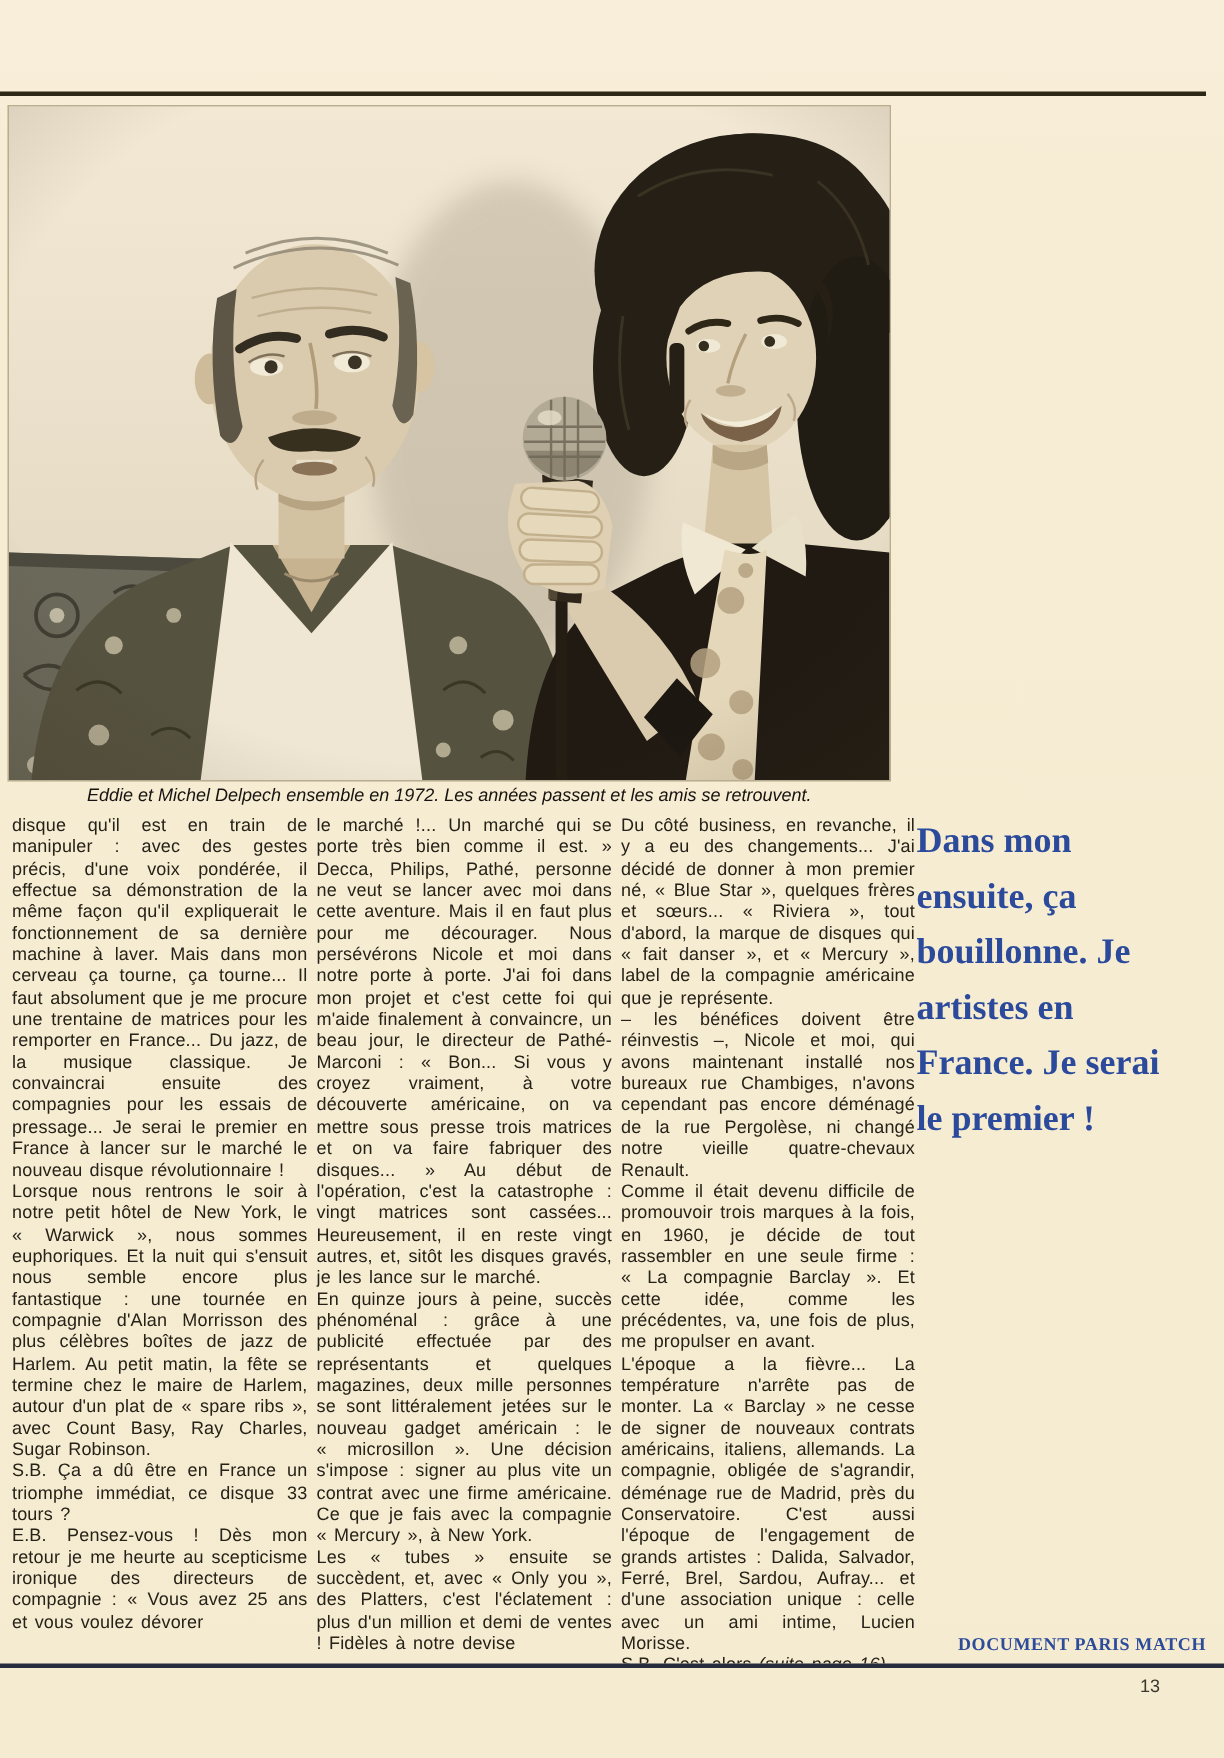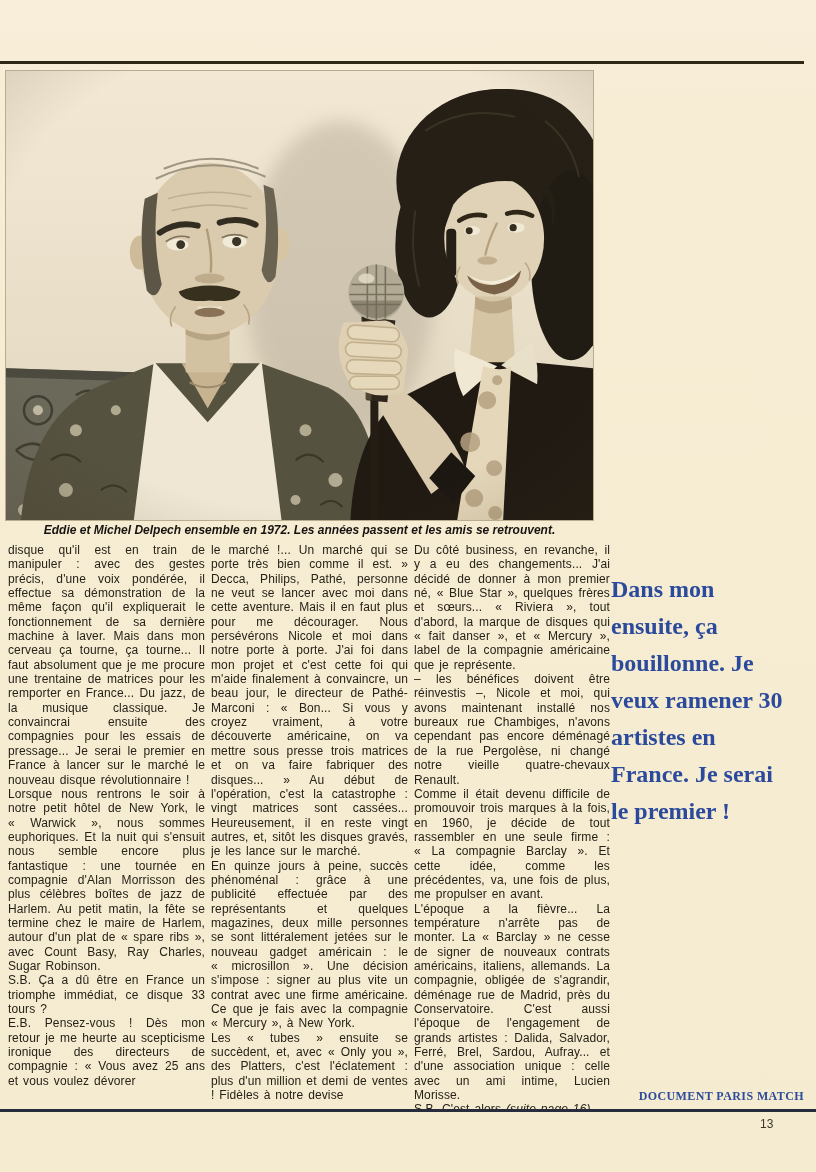--- a/index.html
+++ b/index.html
@@ -12,21 +12,21 @@
     font-family:"Liberation Sans",sans-serif;
     overflow:hidden;
   }
   .top-rule{position:absolute;left:0;top:61px;width:804px;height:3px;background:#2e2817;}
   .photo{position:absolute;left:5px;top:70px;width:589px;height:451px;margin:0;padding:0;
          border:1px solid #b9ad90;box-sizing:border-box;background:#e9dfc9;}
   .photo svg{display:block;width:100%;height:100%;}
   .caption{
     position:absolute;left:5px;top:523px;width:589px;
     text-align:center;font-size:12px;line-height:14px;
-    font-weight:bold;font-style:italic;color:#171310;letter-spacing:0px;
+    font-weight:normal;font-style:italic;color:#171310;letter-spacing:0px;
   }
   .col{
     position:absolute;top:543px;height:566px;overflow:hidden;
     font-size:12px;line-height:14.35px;color:#262218;
     text-align:justify;letter-spacing:0.12px;word-spacing:1.4px;
   }
   .col p{margin:0;}
   .col .b{font-weight:normal;}
   .col .i{font-style:italic;}
   .col1{left:8px;width:197px;}
@@ -231,25 +231,24 @@
       <p><span>Les «&nbsp;tubes&nbsp;» ensuite se succèdent, et, avec «&nbsp;Only you&nbsp;», des Platters, c'est l'éclatement : plus d'un million et demi de ventes ! Fidèles à notre devise</span></p>
     </div>
   <div class="col col3">
       <p><span>Du côté business, en revanche, il y a eu des changements... J'ai décidé de donner à mon premier né, «&nbsp;Blue Star&nbsp;», quelques frères et sœurs... «&nbsp;Riviera&nbsp;», tout d'abord, la marque de disques qui «&nbsp;fait danser&nbsp;», et «&nbsp;Mercury&nbsp;», label de la compagnie américaine que je représente.</span></p>
       <p><span>– les bénéfices doivent être réinvestis –, Nicole et moi, qui avons maintenant installé nos bureaux rue Chambiges, n'avons cependant pas encore déménagé de la rue Pergolèse, ni changé notre vieille quatre-chevaux Renault.</span></p>
       <p><span>Comme il était devenu difficile de promouvoir trois marques à la fois, en 1960, je décide de tout rassembler en une seule firme : «&nbsp;La compagnie Barclay&nbsp;». Et cette idée, comme les précédentes, va, une fois de plus, me propulser en avant.</span></p>
       <p><span>L'époque a la fièvre... La température n'arrête pas de monter. La «&nbsp;Barclay&nbsp;» ne cesse de signer de nouveaux contrats américains, italiens, allemands. La compagnie, obligée de s'agrandir, déménage rue de Madrid, près du Conservatoire. C'est aussi l'époque de l'engagement de grands artistes : Dalida, Salvador, Ferré, Brel, Sardou, Aufray... et d'une association unique : celle avec un ami intime, Lucien Morisse.</span></p>
       <p><span class="b">S.B.</span><span> C'est alors </span><span class="i">(suite page 16)</span></p>
     </div>
 
-  <div class="pull-quote" style="color: rgb(43, 74, 156); margin-top: 28px;">
+  <div class="pull-quote" style="color: rgb(43, 74, 156);">
       <div class="pq-line">Dans mon</div>
       <div class="pq-line">ensuite, ça</div>
       <div class="pq-line">bouillonne. Je</div>
-      <div class="pq-line">veux ramener 30</div>
       <div class="pq-line">artistes en</div>
       <div class="pq-line">France. Je serai</div>
       <div class="pq-line">le premier !</div>
     </div>
 
   <div class="credit">DOCUMENT PARIS MATCH</div>
   <div class="bottom-rule"></div>
   <div class="page-number">13</div>
 
 </div>

